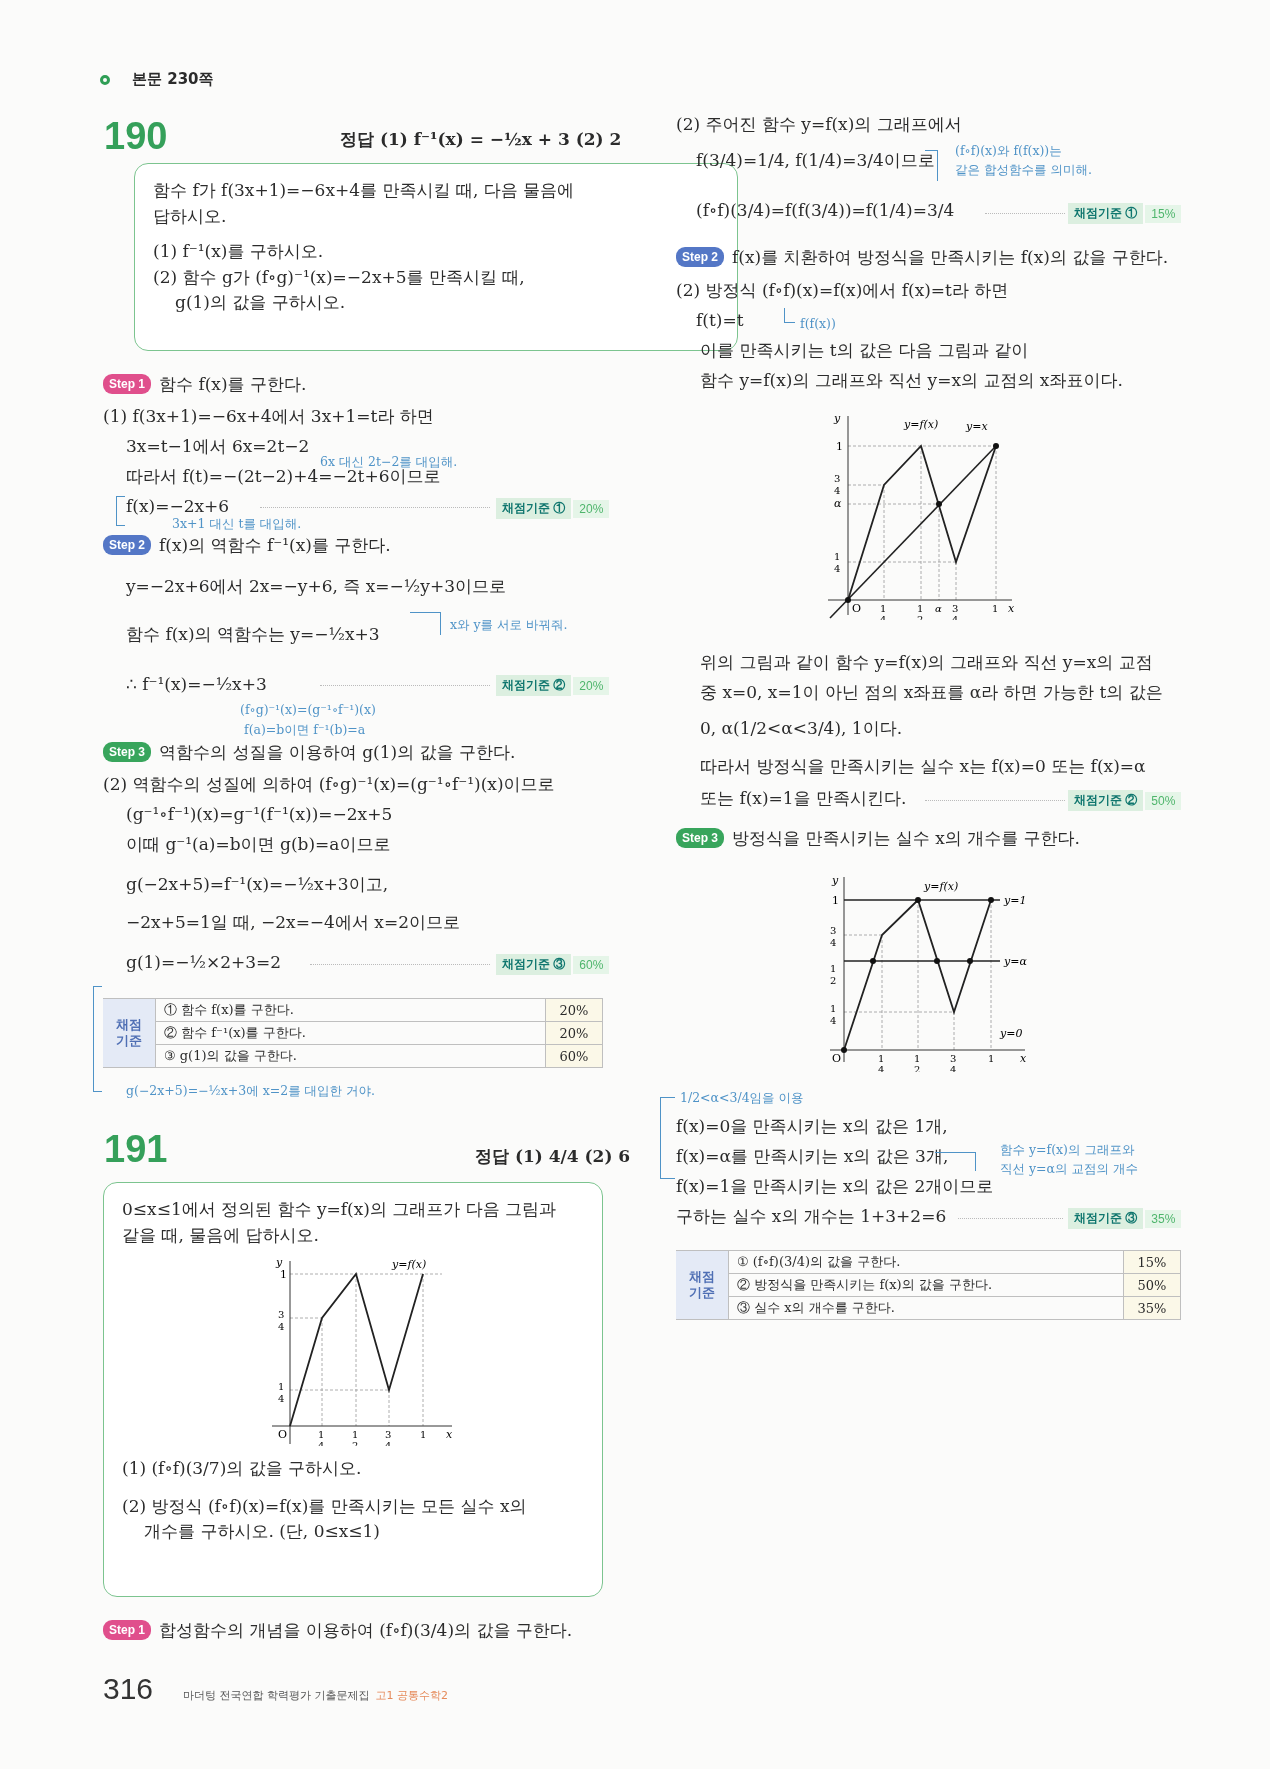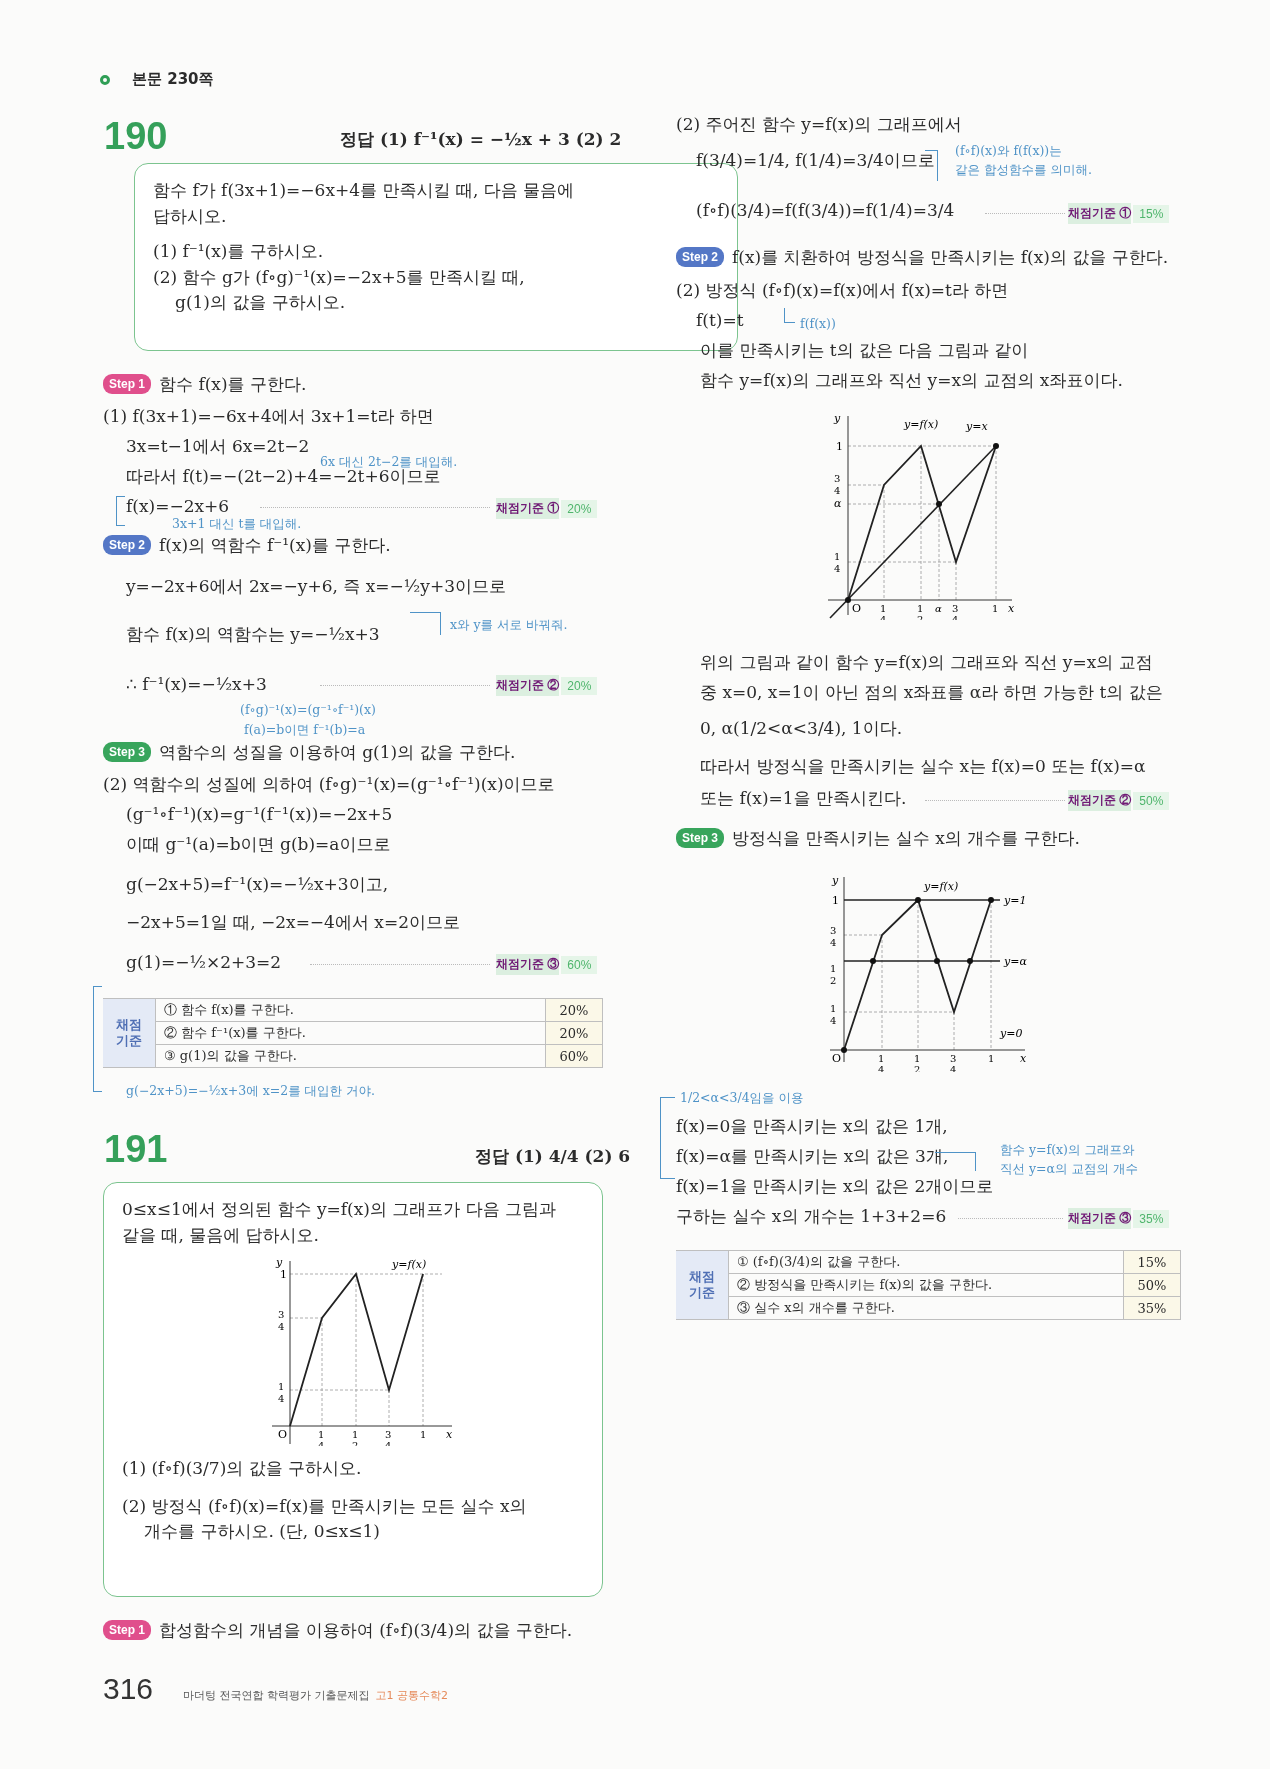--- a/index.html
+++ b/index.html
@@ -13,21 +13,21 @@
   .answer{font-size:17px;font-weight:bold;}
   .answer .lbl{font-family:"Liberation Sans",sans-serif;}
   .box{border:1.5px solid #7cc48f;border-radius:14px;background:#fff;box-sizing:border-box;}
   .box p{margin:0;}
   .line{font-size:17px;line-height:1.5;white-space:nowrap;}
   .step{display:inline-block;color:#fff;font-size:12px;font-weight:bold;padding:1px 6px;border-radius:9px;margin-right:8px;
         font-family:"Liberation Sans",sans-serif;vertical-align:2px;}
   .s1{background:#e04f8c;} .s2{background:#5477c6;} .s3{background:#38a55c;}
   .note{font-size:12.5px;color:#4f93c7;white-space:nowrap;}
   .criteria{display:flex;align-items:center;font-size:12px;font-weight:bold;font-family:"Liberation Sans",sans-serif;}
-  .criteria .cl{background:#dcefe0;padding:2px 0;color:#701a75;}
+  .criteria .cl{background:#dcefe0;padding:2px 6px;color:#0f766e;}
   .criteria .cp{background:#e5f5e8;padding:2px 6px;color:#4fb56c;margin-left:2px;font-weight:normal;}
   .dots{border-top:1px dotted #bbb;height:0;}
   table.crit{border-collapse:collapse;font-size:13px;}
   table.crit td{border:1px solid #bfbfbf;padding:2px 8px;height:18px;}
   table.crit td.head{background:#e4eaf6;color:#4f6fb4;font-weight:bold;text-align:center;width:36px;line-height:1.2;border-left:none;}
   table.crit td.pct{background:#fbf8e8;text-align:center;width:40px;}
   .pagenum{font-size:30px;font-family:"Liberation Sans",sans-serif;color:#333;}
   .footer{font-size:11px;color:#555;}
   .footer .sub{color:#e58a5a;margin-left:6px;}
   svg text{font-family:"DejaVu Serif","Liberation Serif",serif;}

